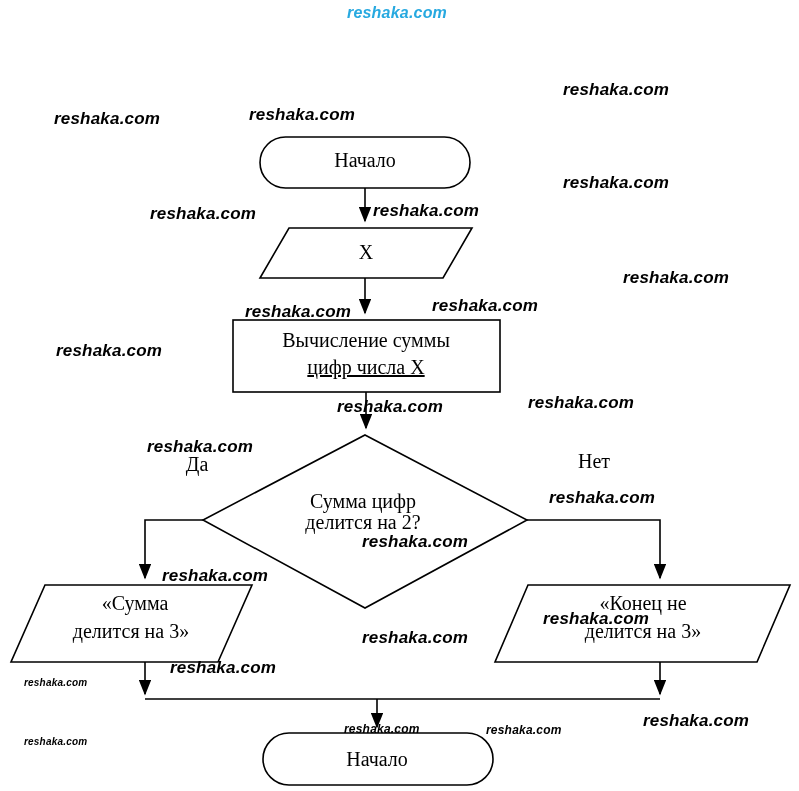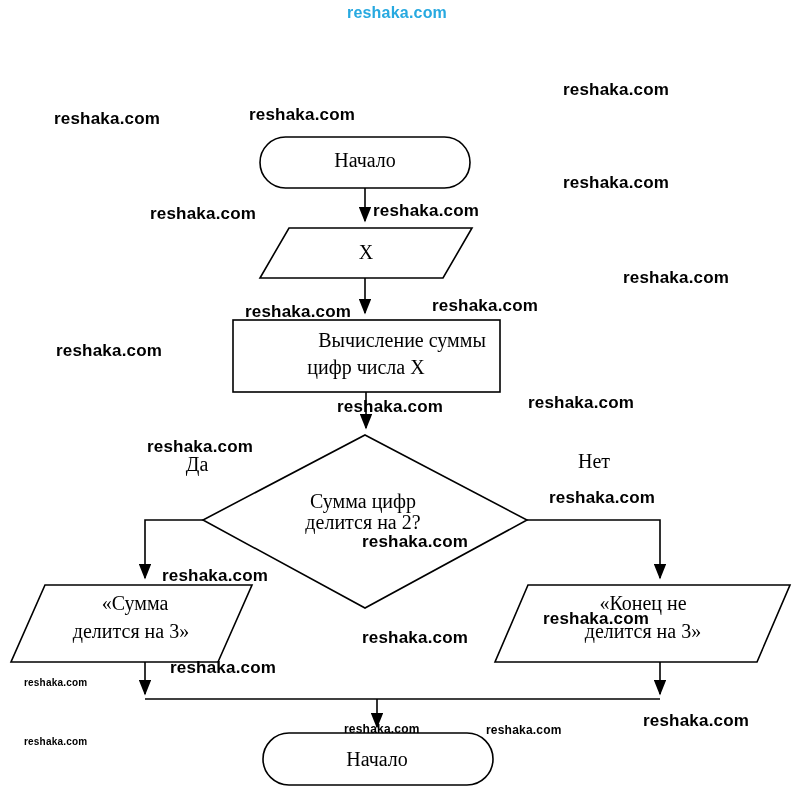--- a/index.html
+++ b/index.html
@@ -22,20 +22,21 @@
     font-family:"Liberation Serif", serif;
     font-size:20px;color:#000;
     white-space:nowrap;
   }
   .wm{
     position:absolute;z-index:3;
     font-family:"Liberation Sans", sans-serif;
     font-weight:bold;
     white-space:nowrap;
     letter-spacing:0.2px;
+    font-style:italic;
   }
 </style>
 </head>
 <body>
 
 <div class="page">
 
 
   <svg class="flow" width="799" height="791" viewBox="0 0 799 791">
     <defs>
@@ -69,22 +70,22 @@
     <line x1="145" y1="662" x2="145" y2="694" stroke="#000" stroke-width="1.6" marker-end="url(#arrow)"></line>
     <line x1="660" y1="662" x2="660" y2="694" stroke="#000" stroke-width="1.6" marker-end="url(#arrow)"></line>
     <line x1="145" y1="699" x2="660" y2="699" stroke="#000" stroke-width="1.6"></line>
     <line x1="377" y1="699" x2="377" y2="727" stroke="#000" stroke-width="1.6" marker-end="url(#arrow)"></line>
 
     <rect x="263" y="733" width="230" height="52" rx="26" ry="26" fill="#ffffff" stroke="#000" stroke-width="1.6"></rect>
   </svg>
 
   <div class="label" style="left:365px;top:149px;">Начало</div>
   <div class="label" style="left:366px;top:241px;">X</div>
-  <div class="label" style="left:366px;top:329px;margin-left:36px;">Вычисление суммы</div>
-  <div class="label" style="left:366px;top:356px;">цифр числа X</div>
+  <div class="label" style="left:366px;top:329px;">Вычисление суммы</div>
+  <div class="label" style="left:366px;top:356px;text-decoration:underline;">цифр числа X</div>
   <div class="label" style="left:363px;top:490px;font-family:Liberation Serif, serif;">Сумма цифр</div>
   <div class="label" style="left:363px;top:511px;">делится на 2?</div>
   <div class="label" style="left:197px;top:453px;">Да</div>
   <div class="label" style="left:594px;top:450px;">Нет</div>
   <div class="label" style="left:135px;top:592px;">«Сумма</div>
   <div class="label" style="left:131px;top:620px;">делится на 3»</div>
   <div class="label" style="left:643px;top:592px;">«Конец не</div>
   <div class="label" style="left:643px;top:620px;">делится на 3»</div>
   <div class="label" style="left:377px;top:748px;">Начало</div>
 

